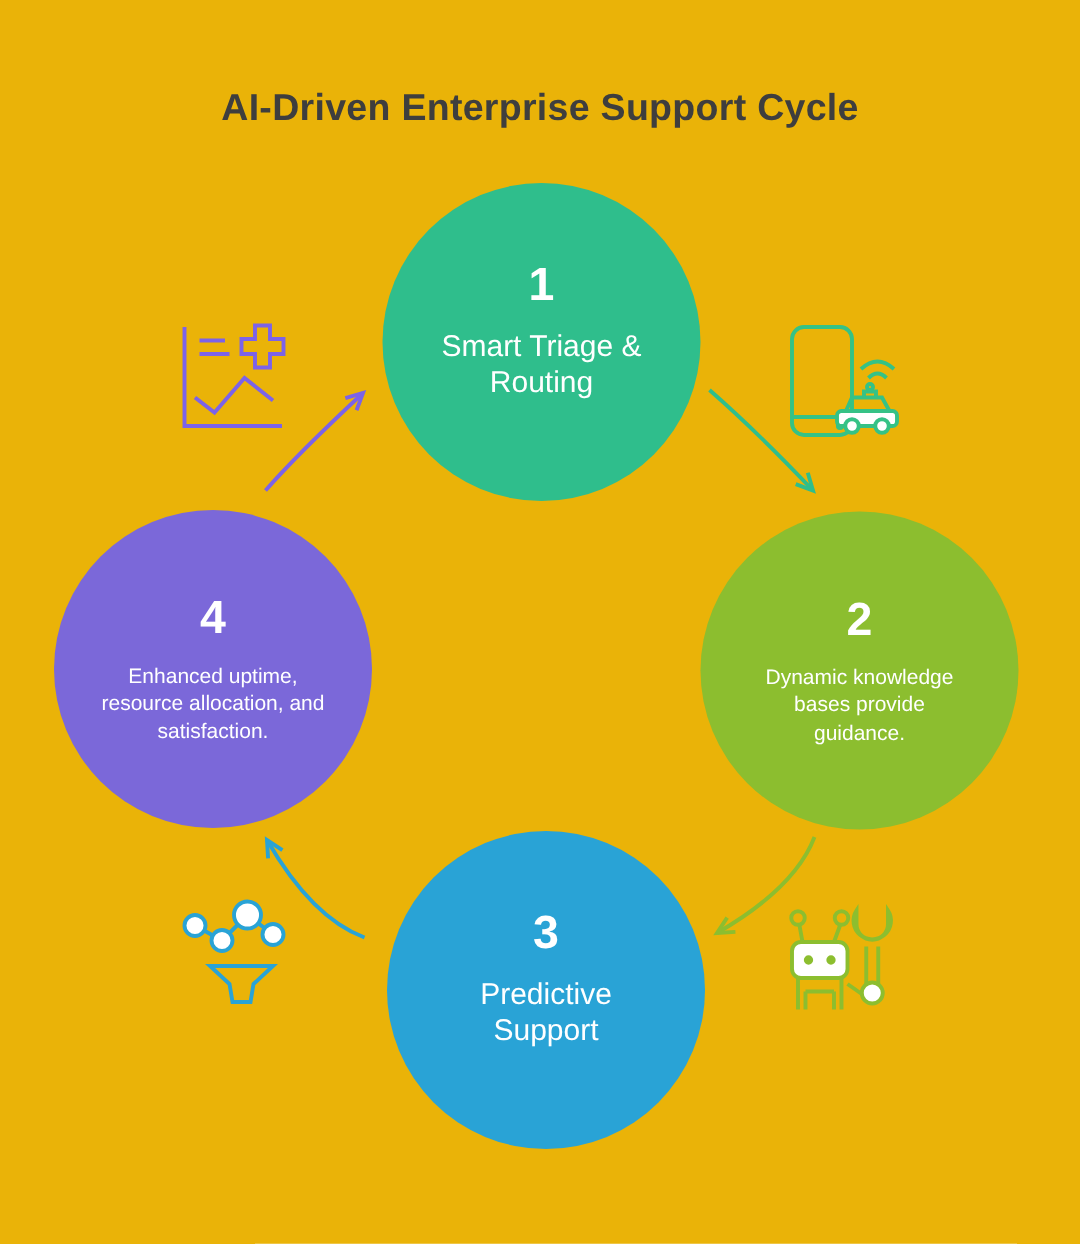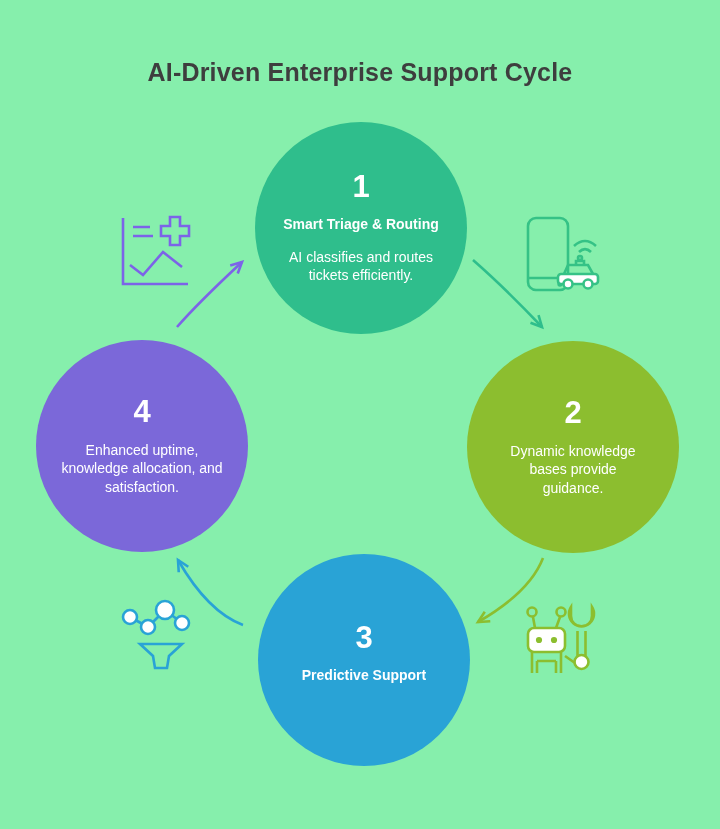--- a/index.html
+++ b/index.html
@@ -1,32 +1,32 @@
 <!DOCTYPE html>
 <html><head>
 <meta charset="utf-8">
 <style>
   html,body { margin:0; padding:0; }
   body { font-family: "Liberation Sans", sans-serif; background:#ffffff; }
   .canvas {
-    position:relative; width:720px; height:829px; background:#86efac;
+    position:relative; width:720px; height:829px; background:#eab308;
     overflow:hidden; margin:0 auto;
   }
   .diagram-title {
     position:absolute; top:58px; left:0; width:720px;
     text-align:center; font-size:25px; font-weight:700; color:#3e3e3e;
     letter-spacing:0.2px;
   }
   .step-circle {
     position:absolute; width:212px; height:212px; border-radius:50%;
     display:flex; flex-direction:column; align-items:center; justify-content:center;
     text-align:center; color:#ffffff;
   }
   .step-circle .num   { font-size:31px; font-weight:700; line-height:1; margin-bottom:14px; }
-  .step-circle .ttl   { font-size:14px; font-weight:700; line-height:1.2; margin-bottom:15px; }
+  .step-circle .ttl   { font-size:20px; font-weight:400; line-height:1.2; margin-bottom:15px; }
   .step-circle .desc  { font-size:14px; font-weight:400; line-height:1.3; }
   .c1 { left:255px; top:122px; }
   .c2 { left:467px; top:341px; }
   .c3 { left:258px; top:554px; }
   .c4 { left:36px;  top:340px; }
   .c1 .ttl { max-width:175px; } .c1 .desc { max-width:170px; }
   .c2 .ttl { max-width:170px; } .c2 .desc { max-width:150px; }
   .c3 .ttl { max-width:150px; } .c3 .desc { max-width:150px; }
   .c4 .ttl { max-width:150px; } .c4 .desc { max-width:170px; }
   .abs { position:absolute; }
@@ -35,36 +35,35 @@
 </head>
 <body>
 
 <div class="canvas">
 
   <div class="diagram-title">AI-Driven Enterprise Support Cycle</div>
 
   <div class="step-circle c1" style="background-color: rgb(47, 190, 140);">
     <div class="num">1</div>
     <div class="ttl">Smart Triage &amp; Routing</div>
-    <div class="desc">AI classifies and routes tickets efficiently.</div>
   </div>
 
   <div class="step-circle c2" style="background-color: rgb(140, 190, 47);">
     <div class="num">2</div>
     <div class="desc">Dynamic knowledge bases provide guidance.</div>
   </div>
 
   <div class="step-circle c3" style="background-color: rgb(41, 163, 214);">
     <div class="num">3</div>
     <div class="ttl">Predictive Support</div>
   </div>
 
   <div class="step-circle c4" style="background-color: rgb(123, 104, 217);">
     <div class="num">4</div>
-    <div class="desc">Enhanced uptime, knowledge allocation, and satisfaction.</div>
+    <div class="desc">Enhanced uptime, resource allocation, and satisfaction.</div>
   </div>
 
   <div class="abs" style="left:455px; top:245px;">
     <svg width="100" height="95" viewBox="0 0 100 95">
       <g fill="none" stroke-width="2.6" stroke="#2fbe8c">
         <path d="M18,15 Q50,43 87,82"></path>
         <g transform="translate(87,82) rotate(47)">
             <path d="M-11,-5.5 L0,0 L-11,5.5"></path>
           </g>
       </g>

